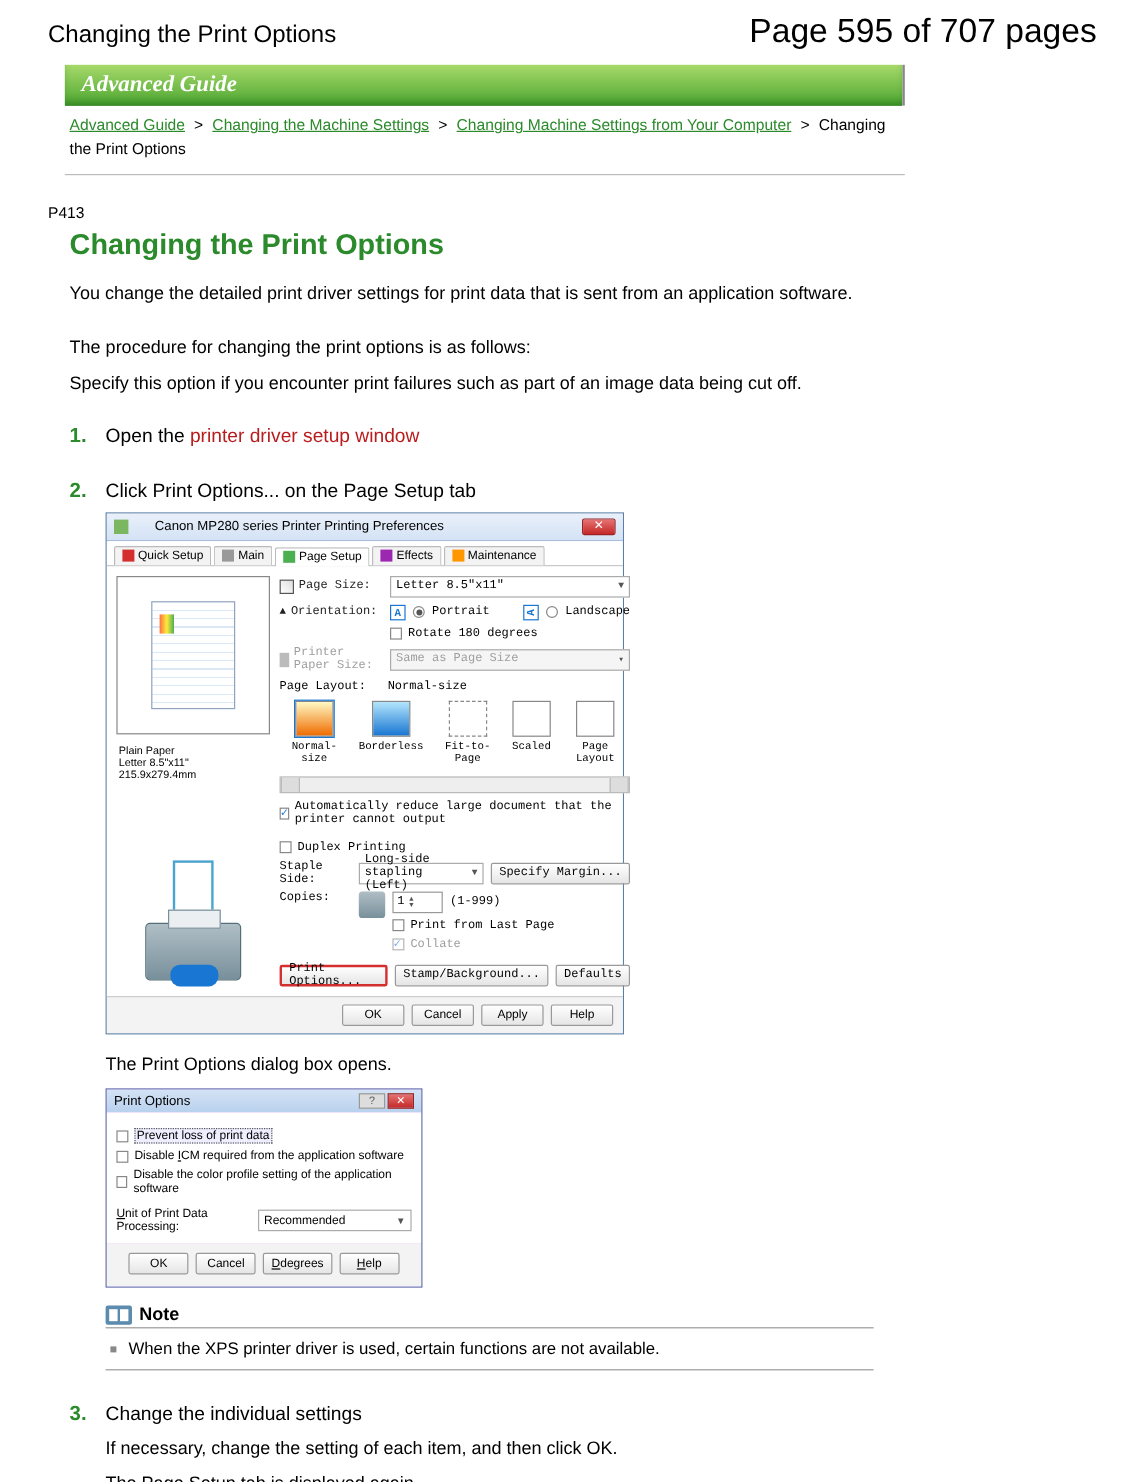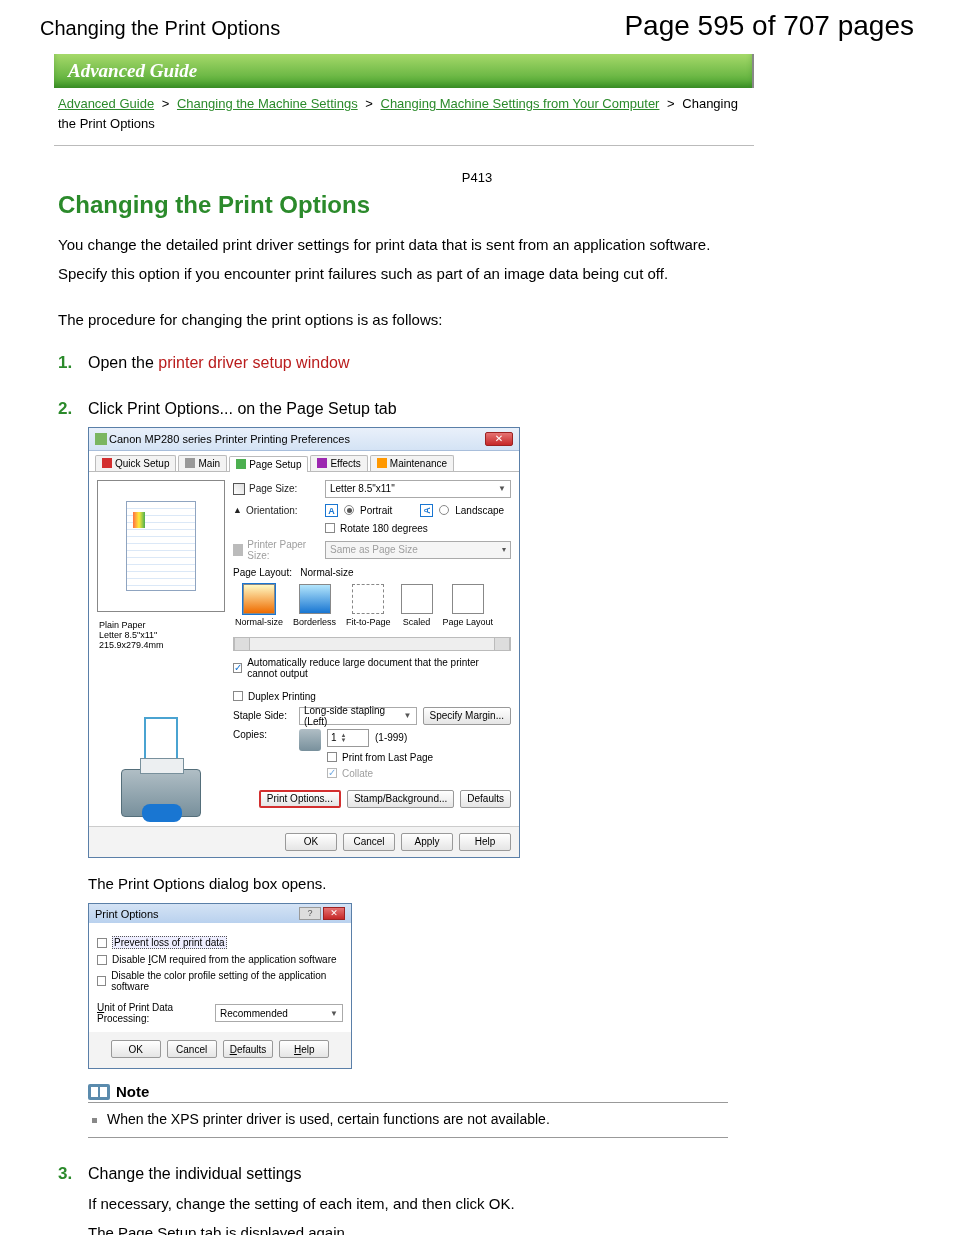--- a/index.html
+++ b/index.html
@@ -39,21 +39,21 @@
   .crumbs {
     margin-left: 14px;
     width: 700px;
     font-size: 13px;
     padding: 6px 4px 12px 4px;
     border-bottom: 1px solid #bbb;
     line-height: 1.5;
   }
   .crumbs a { color: #2b8a2b; text-decoration: underline; cursor: pointer; }
   .crumb-sep { color: #000; margin: 0 4px; }
-  .doc-code { margin-top: 24px; font-size: 13px; text-align: center; }
+  .doc-code { margin-top: 24px; font-size: 13px; }
   .content { margin-left: 18px; }
   h1.main {
     color: #2b8a2b;
     font-size: 24px;
     font-weight: bold;
     margin: 6px 0 14px 0;
   }
   .para { margin: 6px 0; line-height: 1.55; }
   ol.steps {
     list-style: none;
@@ -78,21 +78,21 @@
   }
   .dlg-title {
     background: linear-gradient(#e9f0fa, #d4e3f5);
     border-bottom: 1px solid #a8bedb;
     display: flex;
     align-items: center;
     justify-content: space-between;
     padding: 4px 6px;
     font-size: 11px;
   }
-  .dlg-title-left { display: flex; align-items: center; gap: 2px; }
+  .dlg-title-left { display: flex; align-items: center; gap: 22px; }
   .dlg-close {
     background: linear-gradient(#e57373, #c62828);
     color: #fff;
     border: 1px solid #9c2222;
     border-radius: 2px;
     width: 28px;
     height: 14px;
     font-size: 10px;
     line-height: 12px;
     text-align: center;
@@ -183,21 +183,21 @@
     background: #eceff1;
     border: 1px solid #78909c;
   }
   .printer-arrow {
     position: absolute;
     bottom: -6px; left: 20px;
     width: 40px; height: 18px;
     background: #1976d2;
     border-radius: 8px;
   }
-  .dlg-right { flex: 1; font-size: 10px; }
+  .dlg-right { flex: 1; font-size: 10px; font-family: Liberation Mono, monospace; }
   .form-row { display: flex; align-items: center; gap: 6px; margin-bottom: 6px; }
   .form-label { width: 86px; color: #222; font-size: 10px; display: flex; align-items: center; gap: 4px; }
   .form-label.dim { color: #9e9e9e; }
   .ic { width: 12px; height: 12px; display: inline-block; background: #999; }
   .ic-page { background: linear-gradient(45deg,#fff,#ddd); border:1px solid #555; }
   .ic-a { border:1px solid #1976d2; color:#1976d2; font-weight:bold; font-size:9px; width:13px; height:13px; line-height:12px; text-align:center; background:#fff; }
   .select {
     flex: 1;
     height: 18px;
     background: #fff;
@@ -328,22 +328,22 @@
     <a>Changing Machine Settings from Your Computer</a>
     <span class="crumb-sep">&gt;</span>
     <span>Changing the Print Options</span>
   </div>
 
   <div class="doc-code">P413</div>
 
   <div class="content">
     <h1 class="main">Changing the Print Options</h1>
     <p class="para">You change the detailed print driver settings for print data that is sent from an application software.</p>
+    <p class="para" style="margin-top:22px">The procedure for changing the print options is as follows:</p>
     <p class="para">Specify this option if you encounter print failures such as part of an image data being cut off.</p>
-    <p class="para" style="margin-top:22px">The procedure for changing the print options is as follows:</p>
 
     <ol class="steps">
 
       <li>
         <div class="step-head">
           <span class="step-num">1.</span>
           <span class="step-title">
             <span>Open the </span><a class="link-green">printer driver setup window</a>
           </span>
         </div>
@@ -536,21 +536,21 @@
                     <span>Recommended</span>
                     <span class="arr">▼</span>
                   </div>
               </div>
             </div>
             <div class="dlg2-footer">
               <div class="btn-s">OK</div>
               <div class="btn-s">Cancel</div>
               <div class="btn-s">
                   <span class="u">D</span>
-                  <span>efaults</span>
+                  <span>degrees</span>
                 </div>
               <div class="btn-s">
                   <span class="u">H</span>
                   <span>elp</span>
                 </div>
             </div>
           </div>
 
         </div>
 

